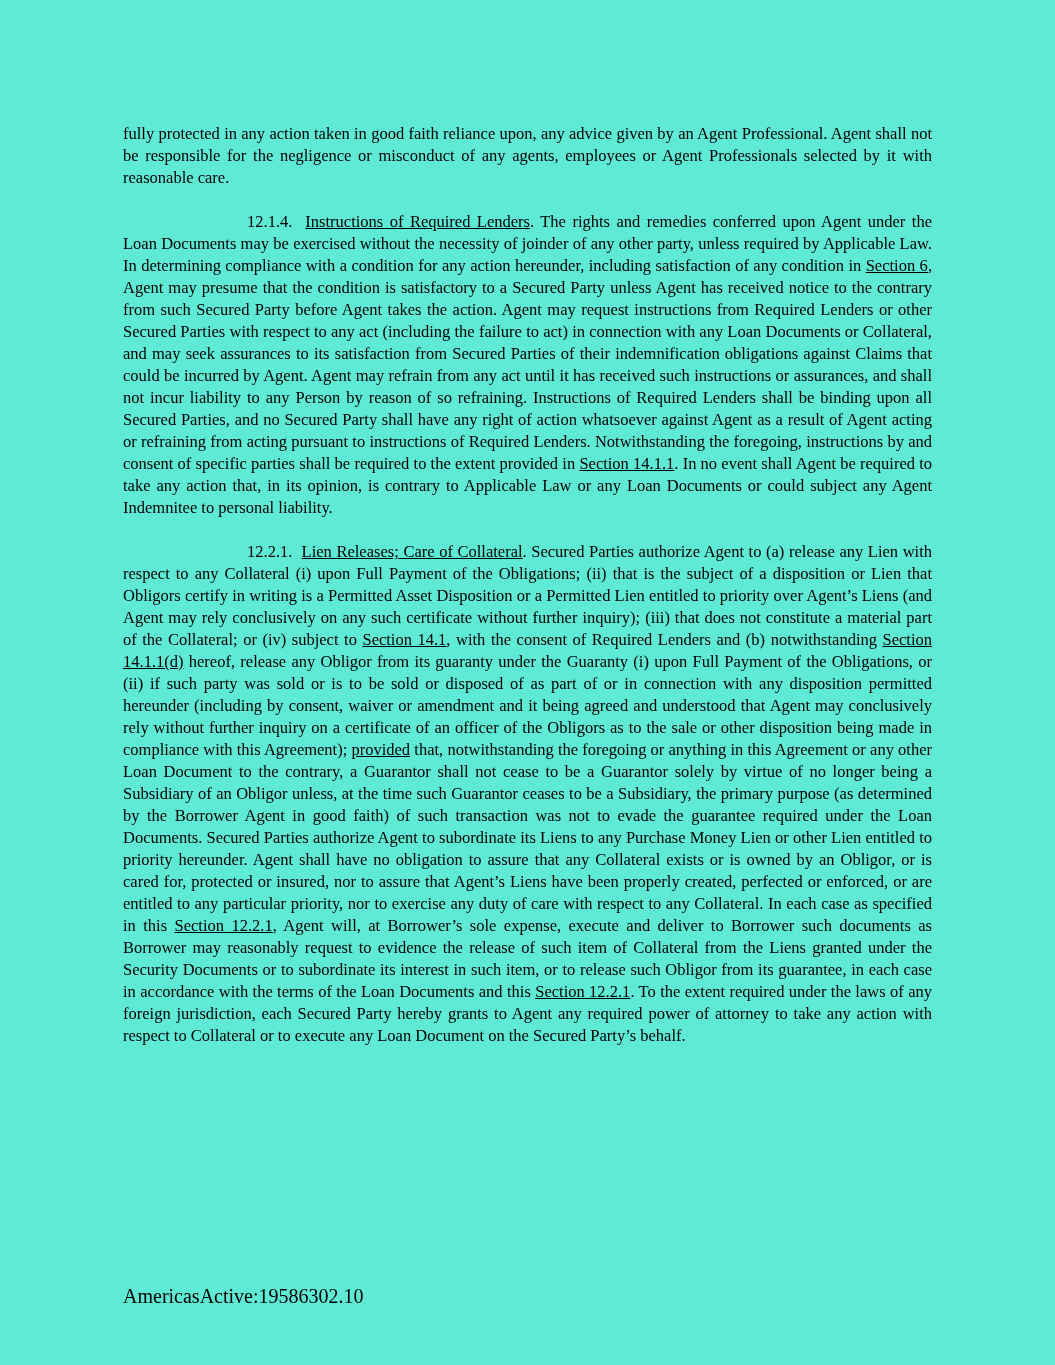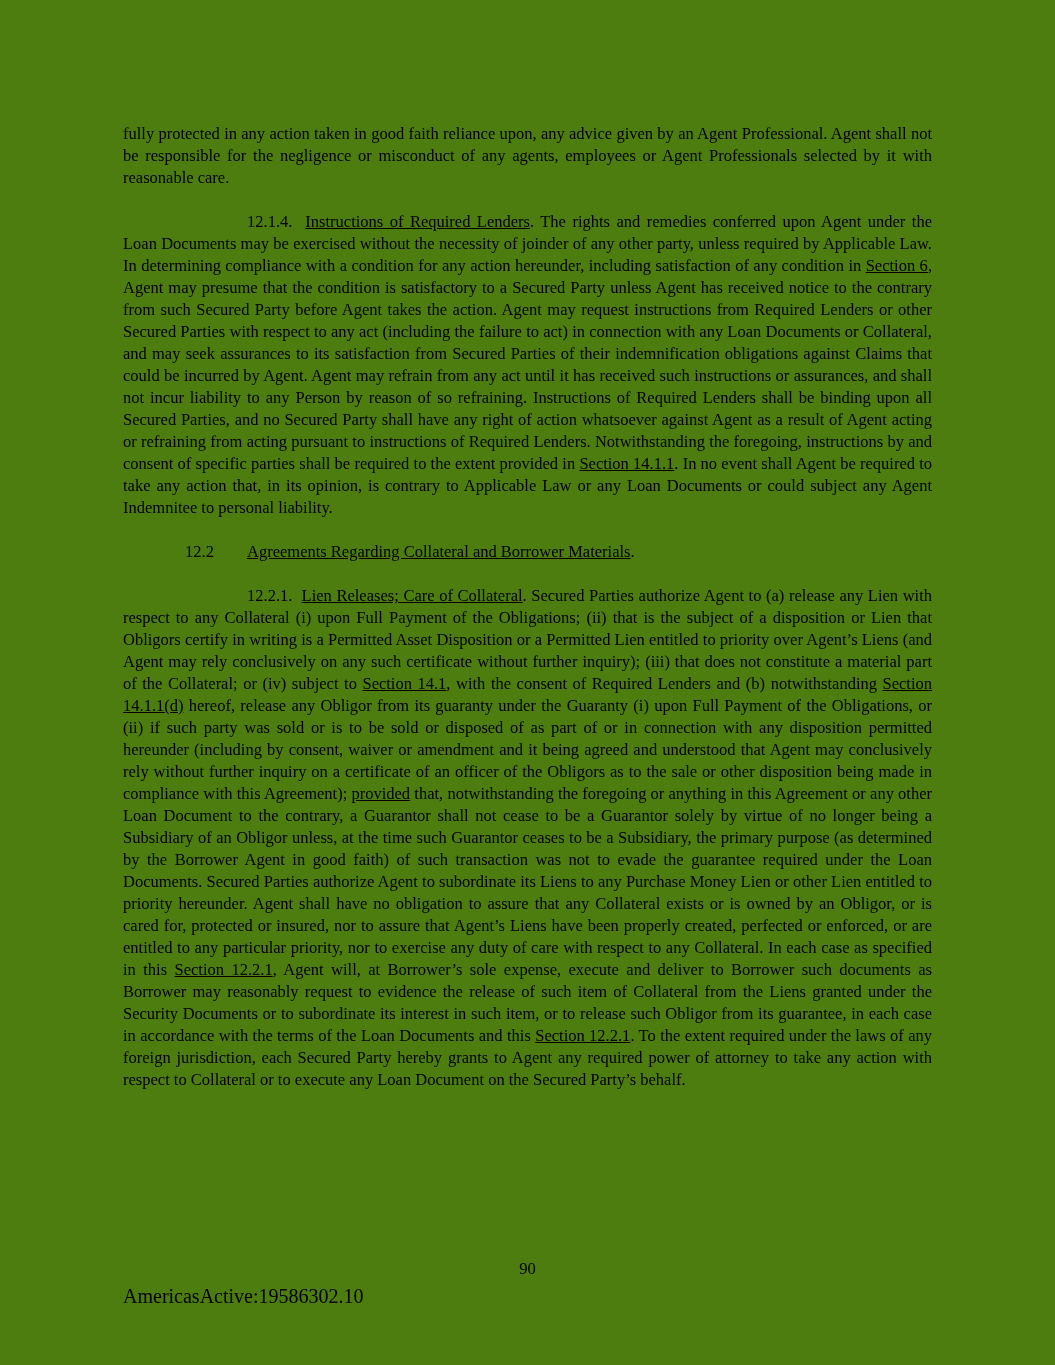--- a/index.html
+++ b/index.html
@@ -5,21 +5,21 @@
   * { box-sizing: border-box; }
   html, body {
     margin: 0;
     padding: 0;
     background: #ffffff;
   }
   .page {
     position: relative;
     width: 1055px;
     height: 1365px;
-    background: #4d7c0f;
+    background: #5eead4;
     color: #000000;
     font-family: "Liberation Serif", "DejaVu Serif", serif;
     font-size: 16.5px;
     line-height: 22px;
     overflow: hidden;
   }
   .content {
     position: absolute;
     top: 123px;
     left: 123px;
@@ -61,22 +61,20 @@
 </head>
 <body>
 
 <div class="page">
   <div class="content">
 
     <p><span>fully protected in any action taken in good faith reliance upon, any advice given by an Agent Professional. Agent shall not be responsible for the negligence or misconduct of any agents, employees or Agent Professionals selected by it with reasonable care.</span></p>
 
     <p class="indent"><span>12.1.4.&nbsp; </span><span class="u">Instructions of Required Lenders</span><span>. The rights and remedies conferred upon Agent under the Loan Documents may be exercised without the necessity of joinder of any other party, unless required by Applicable Law. In determining compliance with a condition for any action hereunder, including satisfaction of any condition in </span><span class="u">Section 6</span><span>, Agent may presume that the condition is satisfactory to a Secured Party unless Agent has received notice to the contrary from such Secured Party before Agent takes the action. Agent may request instructions from Required Lenders or other Secured Parties with respect to any act (including the failure to act) in connection with any Loan Documents or Collateral, and may seek assurances to its satisfaction from Secured Parties of their indemnification obligations against Claims that could be incurred by Agent. Agent may refrain from any act until it has received such instructions or assurances, and shall not incur liability to any Person by reason of so refraining. Instructions of Required Lenders shall be binding upon all Secured Parties, and no Secured Party shall have any right of action whatsoever against Agent as a result of Agent acting or refraining from acting pursuant to instructions of Required Lenders. Notwithstanding the foregoing, instructions by and consent of specific parties shall be required to the extent provided in </span><span class="u">Section 14.1.1</span><span>. In no event shall Agent be required to take any action that, in its opinion, is contrary to Applicable Law or any Loan Documents or could subject any Agent Indemnitee to personal liability.</span></p>
 
-    <p class="heading"><span class="hnum">12.2</span><span class="u">Agreements Regarding Collateral and Borrower Materials</span><span>.</span></p>
 
     <p class="indent"><span>12.2.1.&nbsp; </span><span class="u">Lien Releases; Care of Collateral</span><span>. Secured Parties authorize Agent to (a) release any Lien with respect to any Collateral (i) upon Full Payment of the Obligations; (ii) that is the subject of a disposition or Lien that Obligors certify in writing is a Permitted Asset Disposition or a Permitted Lien entitled to priority over Agent’s Liens (and Agent may rely conclusively on any such certificate without further inquiry); (iii) that does not constitute a material part of the Collateral; or (iv) subject to </span><span class="u">Section 14.1</span><span>, with the consent of Required Lenders and (b) notwithstanding </span><span class="u">Section 14.1.1(d)</span><span> hereof, release any Obligor from its guaranty under the Guaranty (i) upon Full Payment of the Obligations, or (ii) if such party was sold or is to be sold or disposed of as part of or in connection with any disposition permitted hereunder (including by consent, waiver or amendment and it being agreed and understood that Agent may conclusively rely without further inquiry on a certificate of an officer of the Obligors as to the sale or other disposition being made in compliance with this Agreement); </span><span class="u">provided</span><span> that, notwithstanding the foregoing or anything in this Agreement or any other Loan Document to the contrary, a Guarantor shall not cease to be a Guarantor solely by virtue of no longer being a Subsidiary of an Obligor unless, at the time such Guarantor ceases to be a Subsidiary, the primary purpose (as determined by the Borrower Agent in good faith) of such transaction was not to evade the guarantee required under the Loan Documents. Secured Parties authorize Agent to subordinate its Liens to any Purchase Money Lien or other Lien entitled to priority hereunder. Agent shall have no obligation to assure that any Collateral exists or is owned by an Obligor, or is cared for, protected or insured, nor to assure that Agent’s Liens have been properly created, perfected or enforced, or are entitled to any particular priority, nor to exercise any duty of care with respect to any Collateral. In each case as specified in this </span><span class="u">Section 12.2.1</span><span>, Agent will, at Borrower’s sole expense, execute and deliver to Borrower such documents as Borrower may reasonably request to evidence the release of such item of Collateral from the Liens granted under the Security Documents or to subordinate its interest in such item, or to release such Obligor from its guarantee, in each case in accordance with the terms of the Loan Documents and this </span><span class="u">Section 12.2.1</span><span>. To the extent required under the laws of any foreign jurisdiction, each Secured Party hereby grants to Agent any required power of attorney to take any action with respect to Collateral or to execute any Loan Document on the Secured Party’s behalf.</span></p>
 
   </div>
 
-  <div class="footer-page">90</div>
 
   <div class="footer-id">AmericasActive:19586302.10</div>
 </div>
 
 </body></html>

